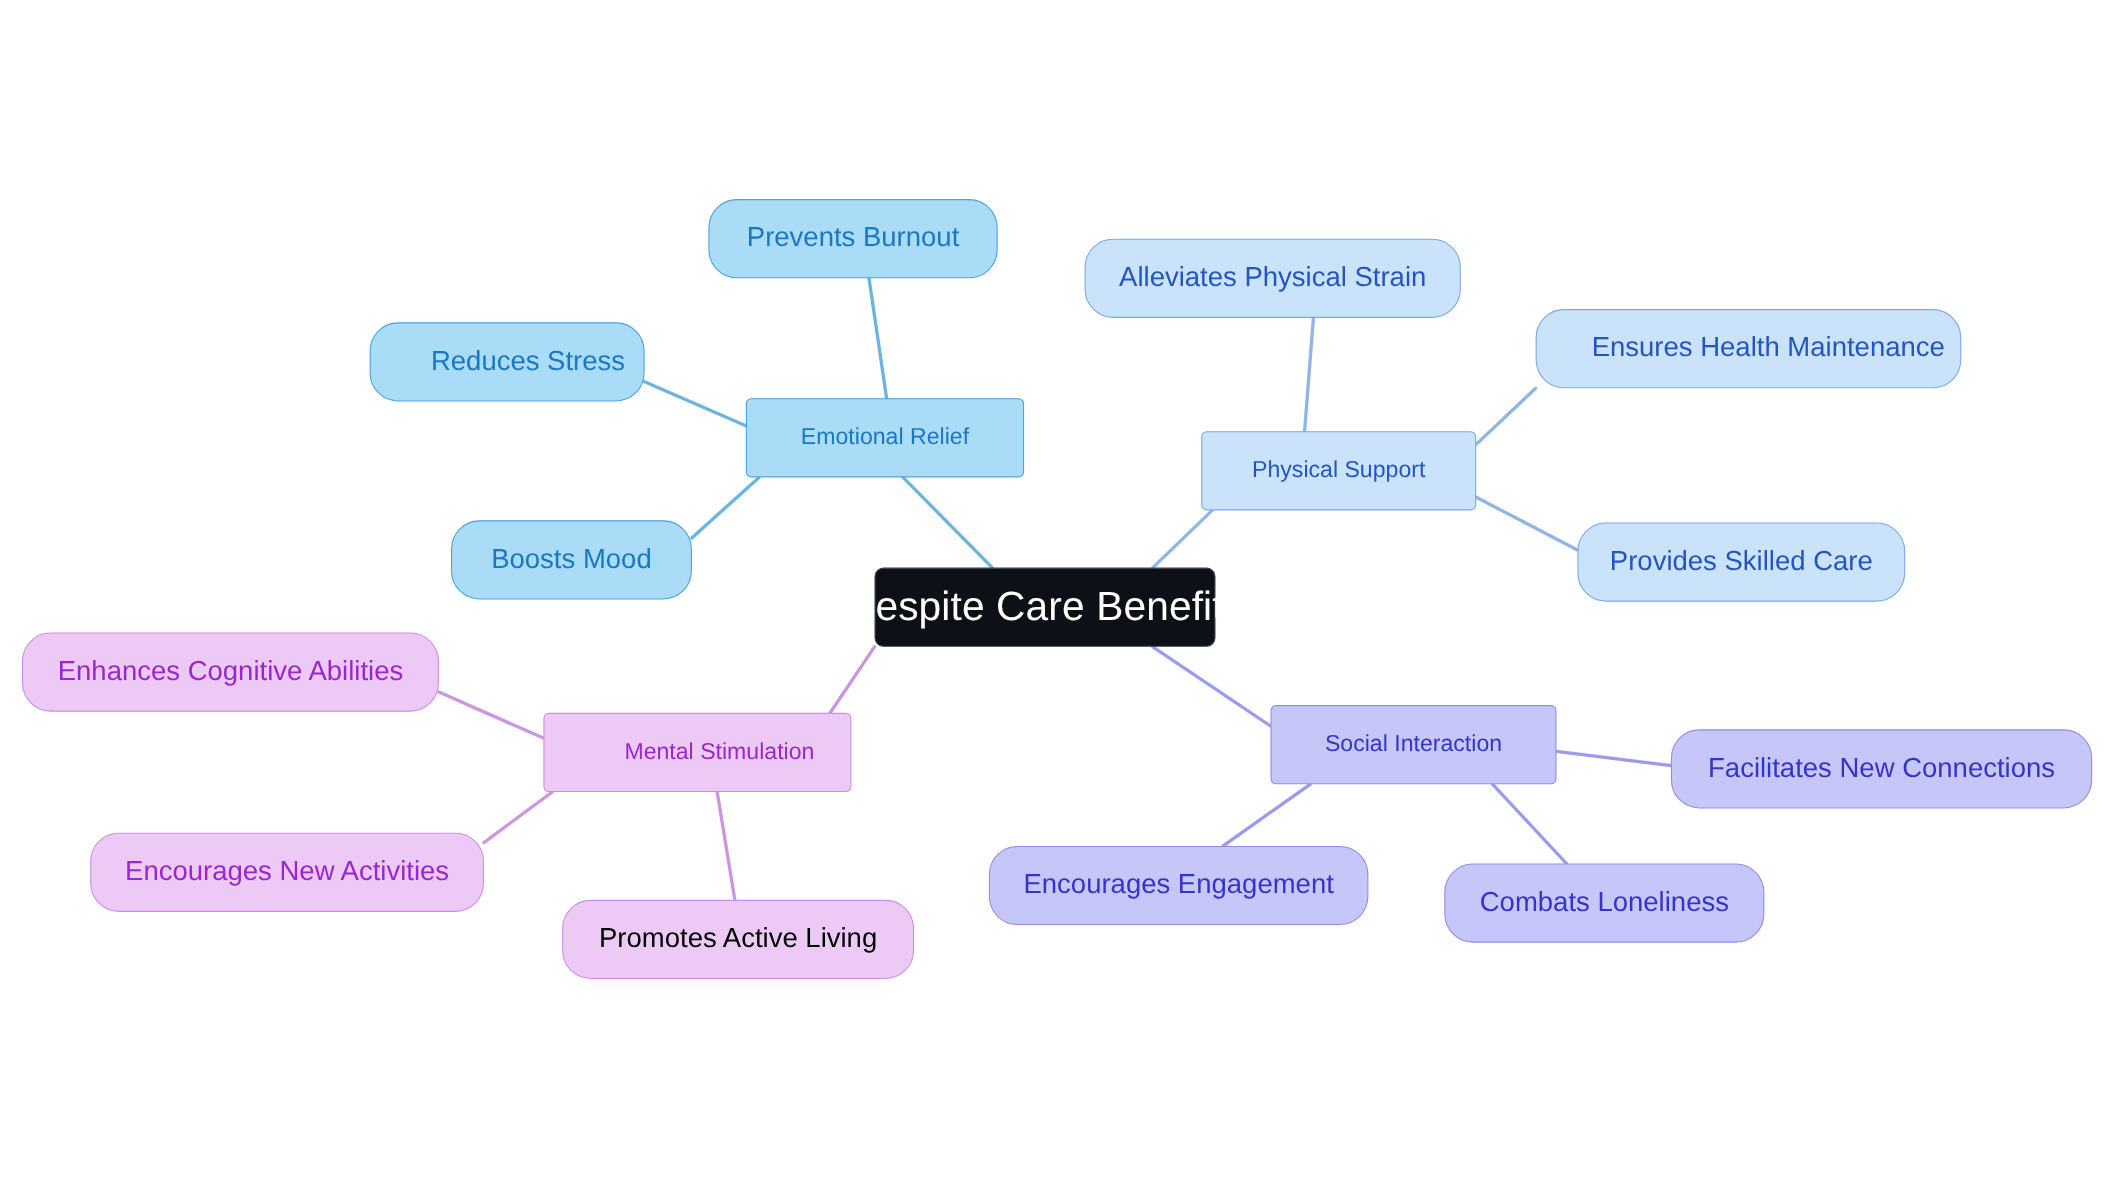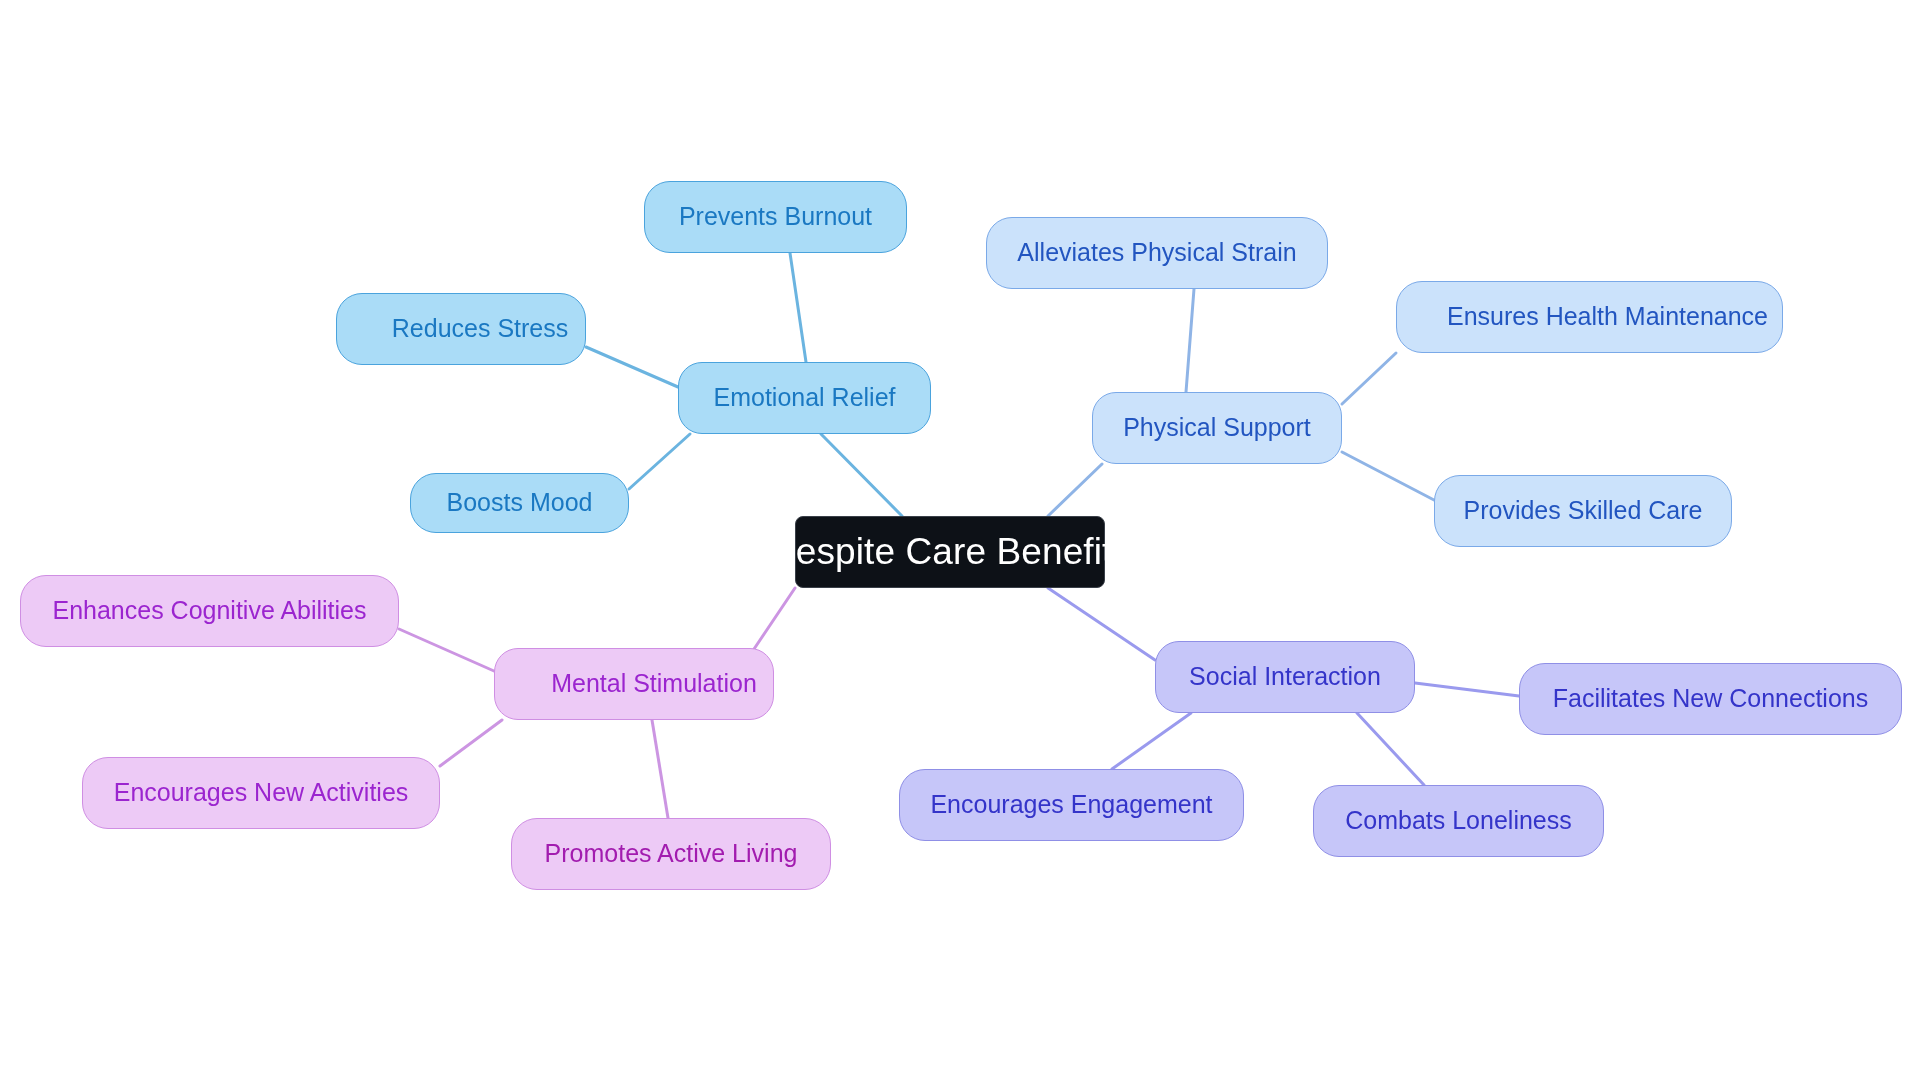--- a/index.html
+++ b/index.html
@@ -35,22 +35,22 @@
     white-space: nowrap;
     line-height: 1.1;
   }
   .node.root {
     border-radius: 8px;
     border-width: 1px;
     font-size: 37px;
     letter-spacing: 0.1px;
   }
   .node.branch {
-    border-radius: 24px;
-    font-size: 25px;
+    border-radius: 5px;
+    font-size: 21px;
   }
   .node.leaf {
     border-radius: 26px;
     font-size: 25px;
   }
 </style>
 </head>
 <body>
 
 <div id="canvas" style="background: rgb(255, 255, 255);">
@@ -78,21 +78,21 @@
       </div>
       <div class="node branch" style="left: 678px; top: 362px; width: 253px; height: 72px; background: rgb(170, 220, 247); border-color: rgb(74, 163, 221); color: rgb(26, 120, 194);">
         <span>Emotional Relief</span>
       </div>
       <div class="node leaf" style="left: 644px; top: 181px; width: 263px; height: 72px; background: rgb(170, 220, 247); border-color: rgb(74, 163, 221); color: rgb(26, 120, 194);">
         <span>Prevents Burnout</span>
       </div>
       <div class="node leaf" style="left: 336px; top: 293px; width: 250px; height: 72px; background: rgb(170, 220, 247); border-color: rgb(74, 163, 221); color: rgb(26, 120, 194); padding-left: 38px;">
         <span>Reduces Stress</span>
       </div>
-      <div class="node leaf" style="left: 410px; top: 473px; width: 219px; height: 60px; background: rgb(170, 220, 247); border-color: rgb(74, 163, 221); color: rgb(26, 120, 194);">
+      <div class="node leaf" style="left: 410px; top: 473px; width: 219px; height: 72px; background: rgb(170, 220, 247); border-color: rgb(74, 163, 221); color: rgb(26, 120, 194);">
         <span>Boosts Mood</span>
       </div>
       <div class="node branch" style="left: 1092px; top: 392px; width: 250px; height: 72px; background: rgb(203, 226, 251); border-color: rgb(122, 169, 232); color: rgb(34, 85, 192);">
         <span>Physical Support</span>
       </div>
       <div class="node leaf" style="left: 986px; top: 217px; width: 342px; height: 72px; background: rgb(203, 226, 251); border-color: rgb(122, 169, 232); color: rgb(34, 85, 192);">
         <span>Alleviates Physical Strain</span>
       </div>
       <div class="node leaf" style="left: 1396px; top: 281px; width: 387px; height: 72px; background: rgb(203, 226, 251); border-color: rgb(122, 169, 232); color: rgb(34, 85, 192); padding-left: 36px;">
         <span>Ensures Health Maintenance</span>
@@ -114,17 +114,17 @@
       </div>
       <div class="node branch" style="left: 494px; top: 648px; width: 280px; height: 72px; background: rgb(237, 202, 246); border-color: rgb(207, 142, 227); color: rgb(155, 37, 207); padding-left: 40px;">
         <span>Mental Stimulation</span>
       </div>
       <div class="node leaf" style="left: 20px; top: 575px; width: 379px; height: 72px; background: rgb(237, 202, 246); border-color: rgb(207, 142, 227); color: rgb(155, 37, 207);">
         <span>Enhances Cognitive Abilities</span>
       </div>
       <div class="node leaf" style="left: 82px; top: 757px; width: 358px; height: 72px; background: rgb(237, 202, 246); border-color: rgb(207, 142, 227); color: rgb(155, 37, 207);">
         <span>Encourages New Activities</span>
       </div>
-      <div class="node leaf" style="left: 511px; top: 818px; width: 320px; height: 72px; background: rgb(237, 202, 246); border-color: rgb(207, 142, 227); color: #a21caf;">
+      <div class="node leaf" style="left: 511px; top: 818px; width: 320px; height: 72px; background: rgb(237, 202, 246); border-color: rgb(207, 142, 227); color: #000000;">
         <span>Promotes Active Living</span>
       </div>
     </div>
 </div>
 
 </body></html>

